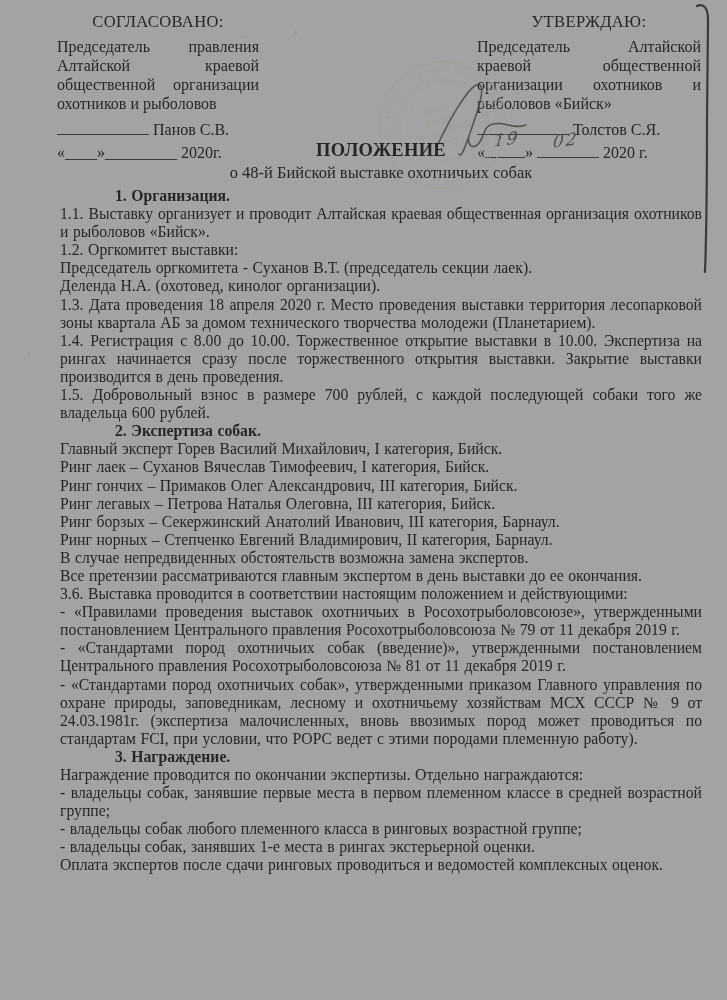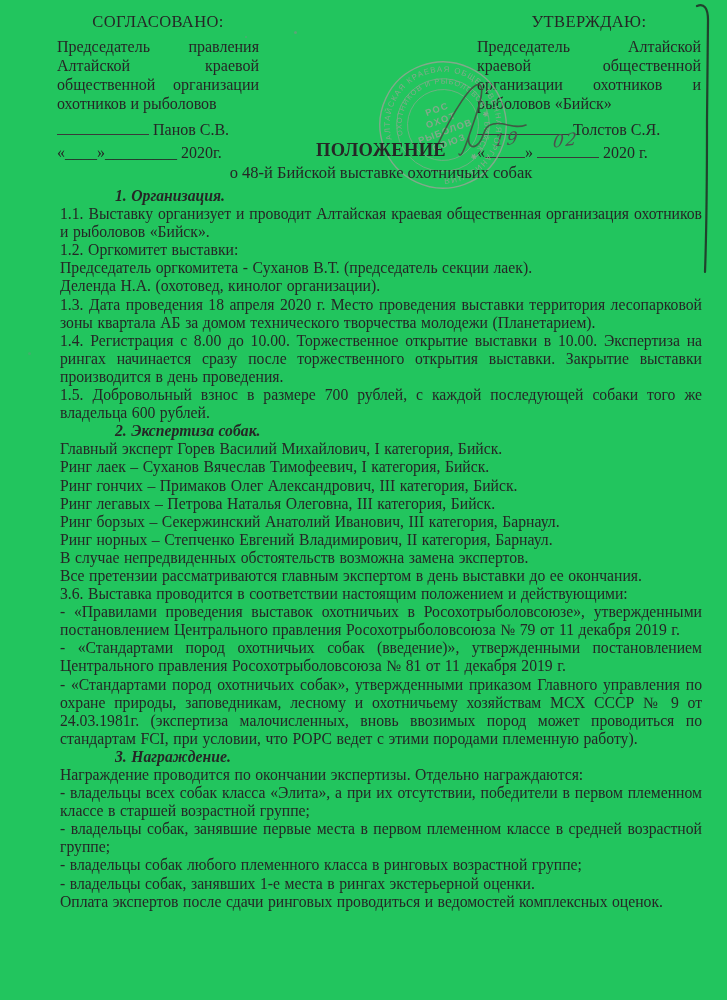--- a/index.html
+++ b/index.html
@@ -1,17 +1,17 @@
 <!DOCTYPE html>
 <html><head>
 <meta charset="utf-8">
 <style>
   html,body{margin:0;padding:0;background:#ffffff;}
   .page{
-    position:relative;width:727px;height:1000px;background:#22c55e;
+    position:relative;width:727px;height:1000px;background:#a3a3a3;
     overflow:hidden;font-family:"Liberation Serif","DejaVu Serif",serif;color:#262626;
   }
   
   .hdr-left{position:absolute;left:57px;top:12px;width:202px;}
   .hdr-right{position:absolute;left:477px;top:12px;width:224px;}
   .blk-title{text-align:center;font-size:16.5px;letter-spacing:.4px;}
   .blk-body{text-align:justify;font-size:16px;line-height:19px;margin-top:5px;}
   .sign-row{font-size:16px;margin-top:8px;white-space:nowrap;}
   .date-row{font-size:16px;margin-top:5px;white-space:nowrap;}
   .uline{display:inline-block;border-bottom:1.2px solid #3a3a3a;height:13px;vertical-align:baseline;position:relative;}
@@ -23,21 +23,21 @@
   }
   .hand-month{left:16px;top:-14px;}
   
   .doc-title{position:absolute;left:60px;top:140px;width:642px;text-align:center;
     font-weight:bold;font-size:18.5px;letter-spacing:.3px;}
   .doc-subtitle{position:absolute;left:60px;top:163px;width:642px;text-align:center;font-size:16.5px;}
   
   .doc-body{position:absolute;left:60px;top:187px;width:642px;
     font-size:15.7px;line-height:18.1px;text-align:justify;word-spacing:.6px;}
   .doc-body p{margin:0;}
-  .doc-body p.heading{font-weight:bold;text-indent:55px;text-align:left;font-style:italic;}
+  .doc-body p.heading{font-weight:bold;text-indent:55px;text-align:left;}
   
   .stamp-svg{position:absolute;left:374px;top:56px;width:138px;height:138px;opacity:.8;}
   .signature-svg{position:absolute;left:423px;top:74px;width:118px;height:86px;}
   .edge-svg{position:absolute;left:677px;top:0;width:40px;height:300px;}
   .dot{position:absolute;border-radius:50%;background:#8a8a8a;}
   .dot1{left:294px;top:31px;width:3px;height:3px;opacity:.55;}
   .dot2{left:245px;top:36px;width:2px;height:2px;opacity:.4;}
   .dot3{left:28px;top:352px;width:3px;height:3px;opacity:.28;}
 </style>
 </head>
@@ -116,20 +116,19 @@
       <p class="para">Ринг борзых – Секержинский Анатолий Иванович, III категория, Барнаул.</p>
       <p class="para">Ринг норных – Степченко Евгений Владимирович, II категория, Барнаул.</p>
       <p class="para">В случае непредвиденных обстоятельств возможна замена экспертов.</p>
       <p class="para">Все претензии рассматриваются главным экспертом в день выставки до ее окончания.</p>
       <p class="para">3.6. Выставка проводится в соответствии настоящим положением и действующими:</p>
       <p class="para">- «Правилами  проведения выставок охотничьих в Росохотрыболовсоюзе», утвержденными постановлением Центрального правления Росохотрыболовсоюза № 79 от 11 декабря 2019 г.</p>
       <p class="para">- «Стандартами пород охотничьих собак (введение)», утвержденными постановлением Центрального правления Росохотрыболовсоюза № 81 от 11 декабря 2019 г.</p>
       <p class="para">- «Стандартами пород охотничьих собак», утвержденными приказом Главного управления по охране природы, заповедникам, лесному и охотничьему хозяйствам МСХ СССР № 9 от 24.03.1981г. (экспертиза малочисленных, вновь ввозимых пород может проводиться по стандартам FCI, при условии, что РОРС ведет с этими породами племенную работу).</p>
       <p class="heading">3. Награждение.</p>
       <p class="para">Награждение проводится по окончании экспертизы. Отдельно награждаются:</p>
-      <p class="para">- владельцы всех собак класса «Элита», а при их отсутствии, победители в первом племенном классе в старшей возрастной группе;</p>
       <p class="para">- владельцы собак, занявшие первые места в первом племенном классе в средней возрастной группе;</p>
       <p class="para">- владельцы собак любого племенного класса в ринговых возрастной группе;</p>
       <p class="para">- владельцы собак, занявших 1-е места в рингах экстерьерной оценки.</p>
       <p class="para">Оплата экспертов после сдачи ринговых проводиться и ведомостей комплексных оценок.</p>
     </div>
 
 </div>
 
 </body></html>

